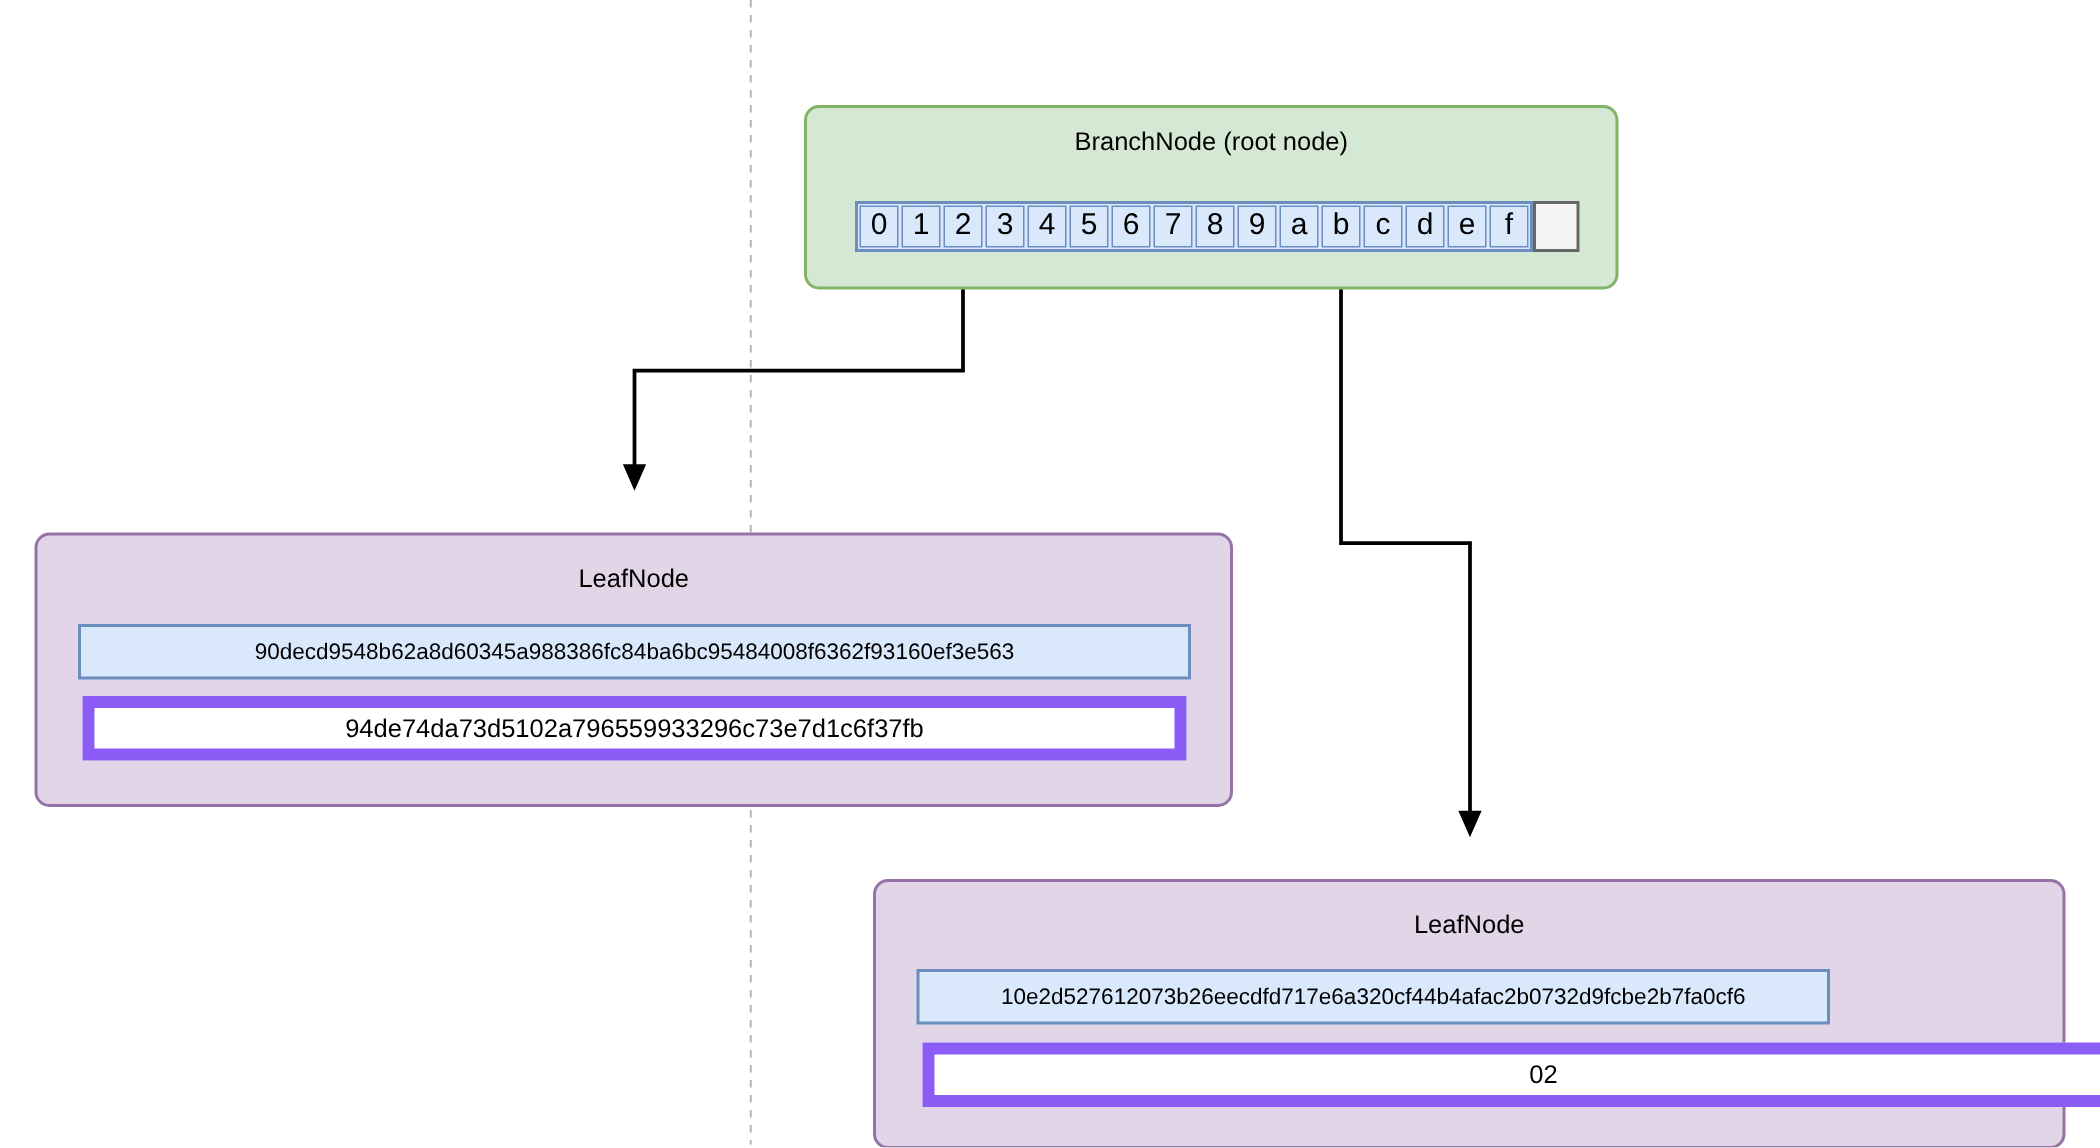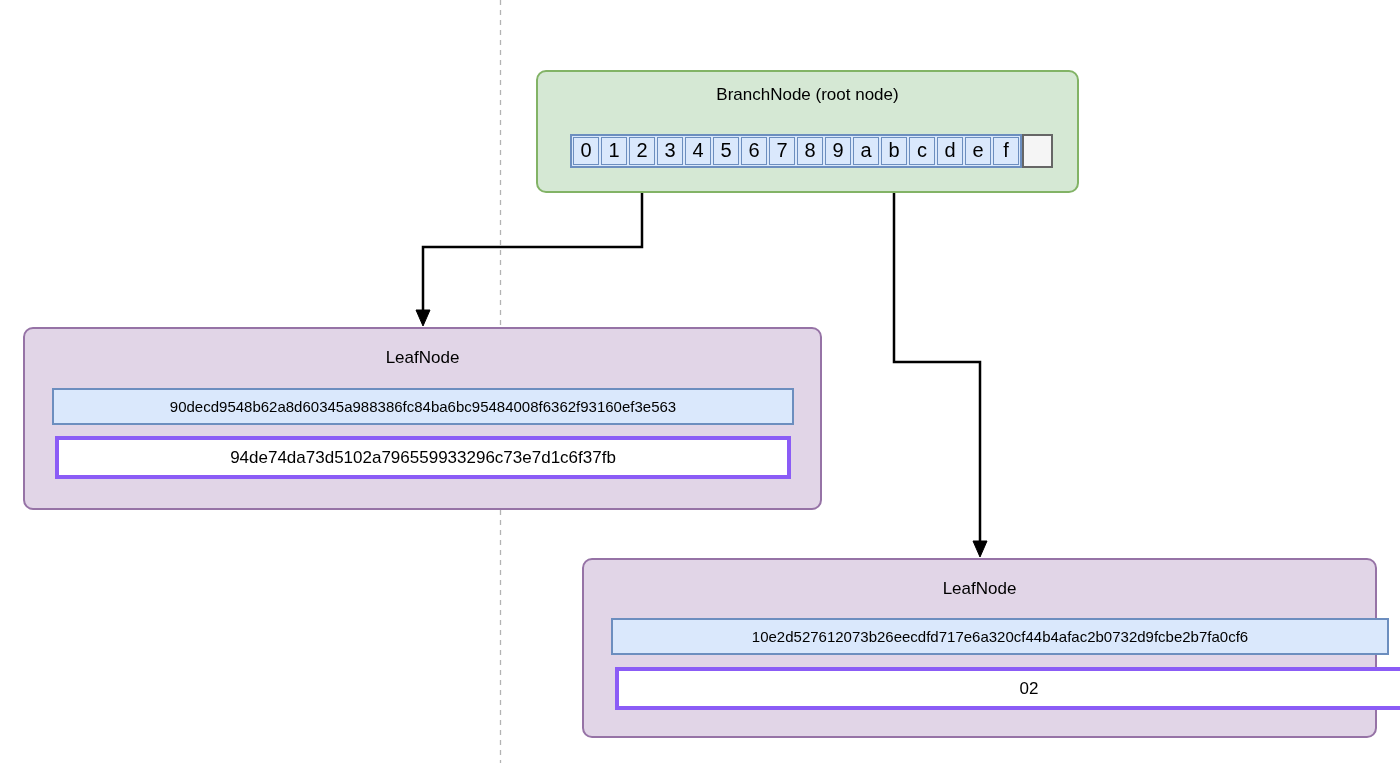--- a/index.html
+++ b/index.html
@@ -77,20 +77,21 @@
     text-align: center;
   }
   .cell-empty {
     width: 31px; height: 34px;
     border: 2px solid var(--empty_cell_stroke, #666666);
     background: var(--empty_cell_fill, #f5f5f5);
   }
   .leaf-node {
     background: var(--leaf_fill, #e1d5e7);
     border: 2px solid var(--leaf_stroke, #9673a6);
+    margin-top: 28px;
   }
   .leaf-node-left {
     left: 23px; top: 327px;
     width: 799px; height: 183px;
   }
   .leaf-node-right {
     left: 582px; top: 558px;
     width: 795px; height: 180px;
   }
   .leaf-node .node-title { top: 19px; }
@@ -99,31 +100,31 @@
     border: 2px solid var(--cell_stroke, #6c8ebf);
     background: var(--cell_fill, #dae8fc);
     display: flex;
     align-items: center;
     justify-content: center;
     font-size: 15px;
     white-space: nowrap;
   }
   .value-box {
     position: absolute;
-    border: 4px solid #8b5cf6;
+    border: 8px solid #8b5cf6;
     background: #ffffff;
     display: flex;
     align-items: center;
     justify-content: center;
     font-size: 17px;
     white-space: nowrap;
   }
   .leaf-node-left .hash-box  { left: 27px; top: 59px;  width: 742px; height: 37px; }
   .leaf-node-left .value-box { left: 30px; top: 107px; width: 736px; height: 43px; }
-  .leaf-node-right .hash-box  { left: 27px; top: 58px;  width: 778px; height: 37px; }
+  .leaf-node-right .hash-box  { left: 27px; top: 58px;  width: 609px; height: 37px; }
   .leaf-node-right .value-box { left: 31px; top: 107px; width: 828px; height: 43px; }
 </style>
 </head>
 <body>
 
 <div class="canvas">
 
   <svg class="connector-layer" viewBox="0 0 1400 765" xmlns="http://www.w3.org/2000/svg">
     <path class="guide-line" d="M 500.5 0 L 500.5 763"></path>
     <g>

